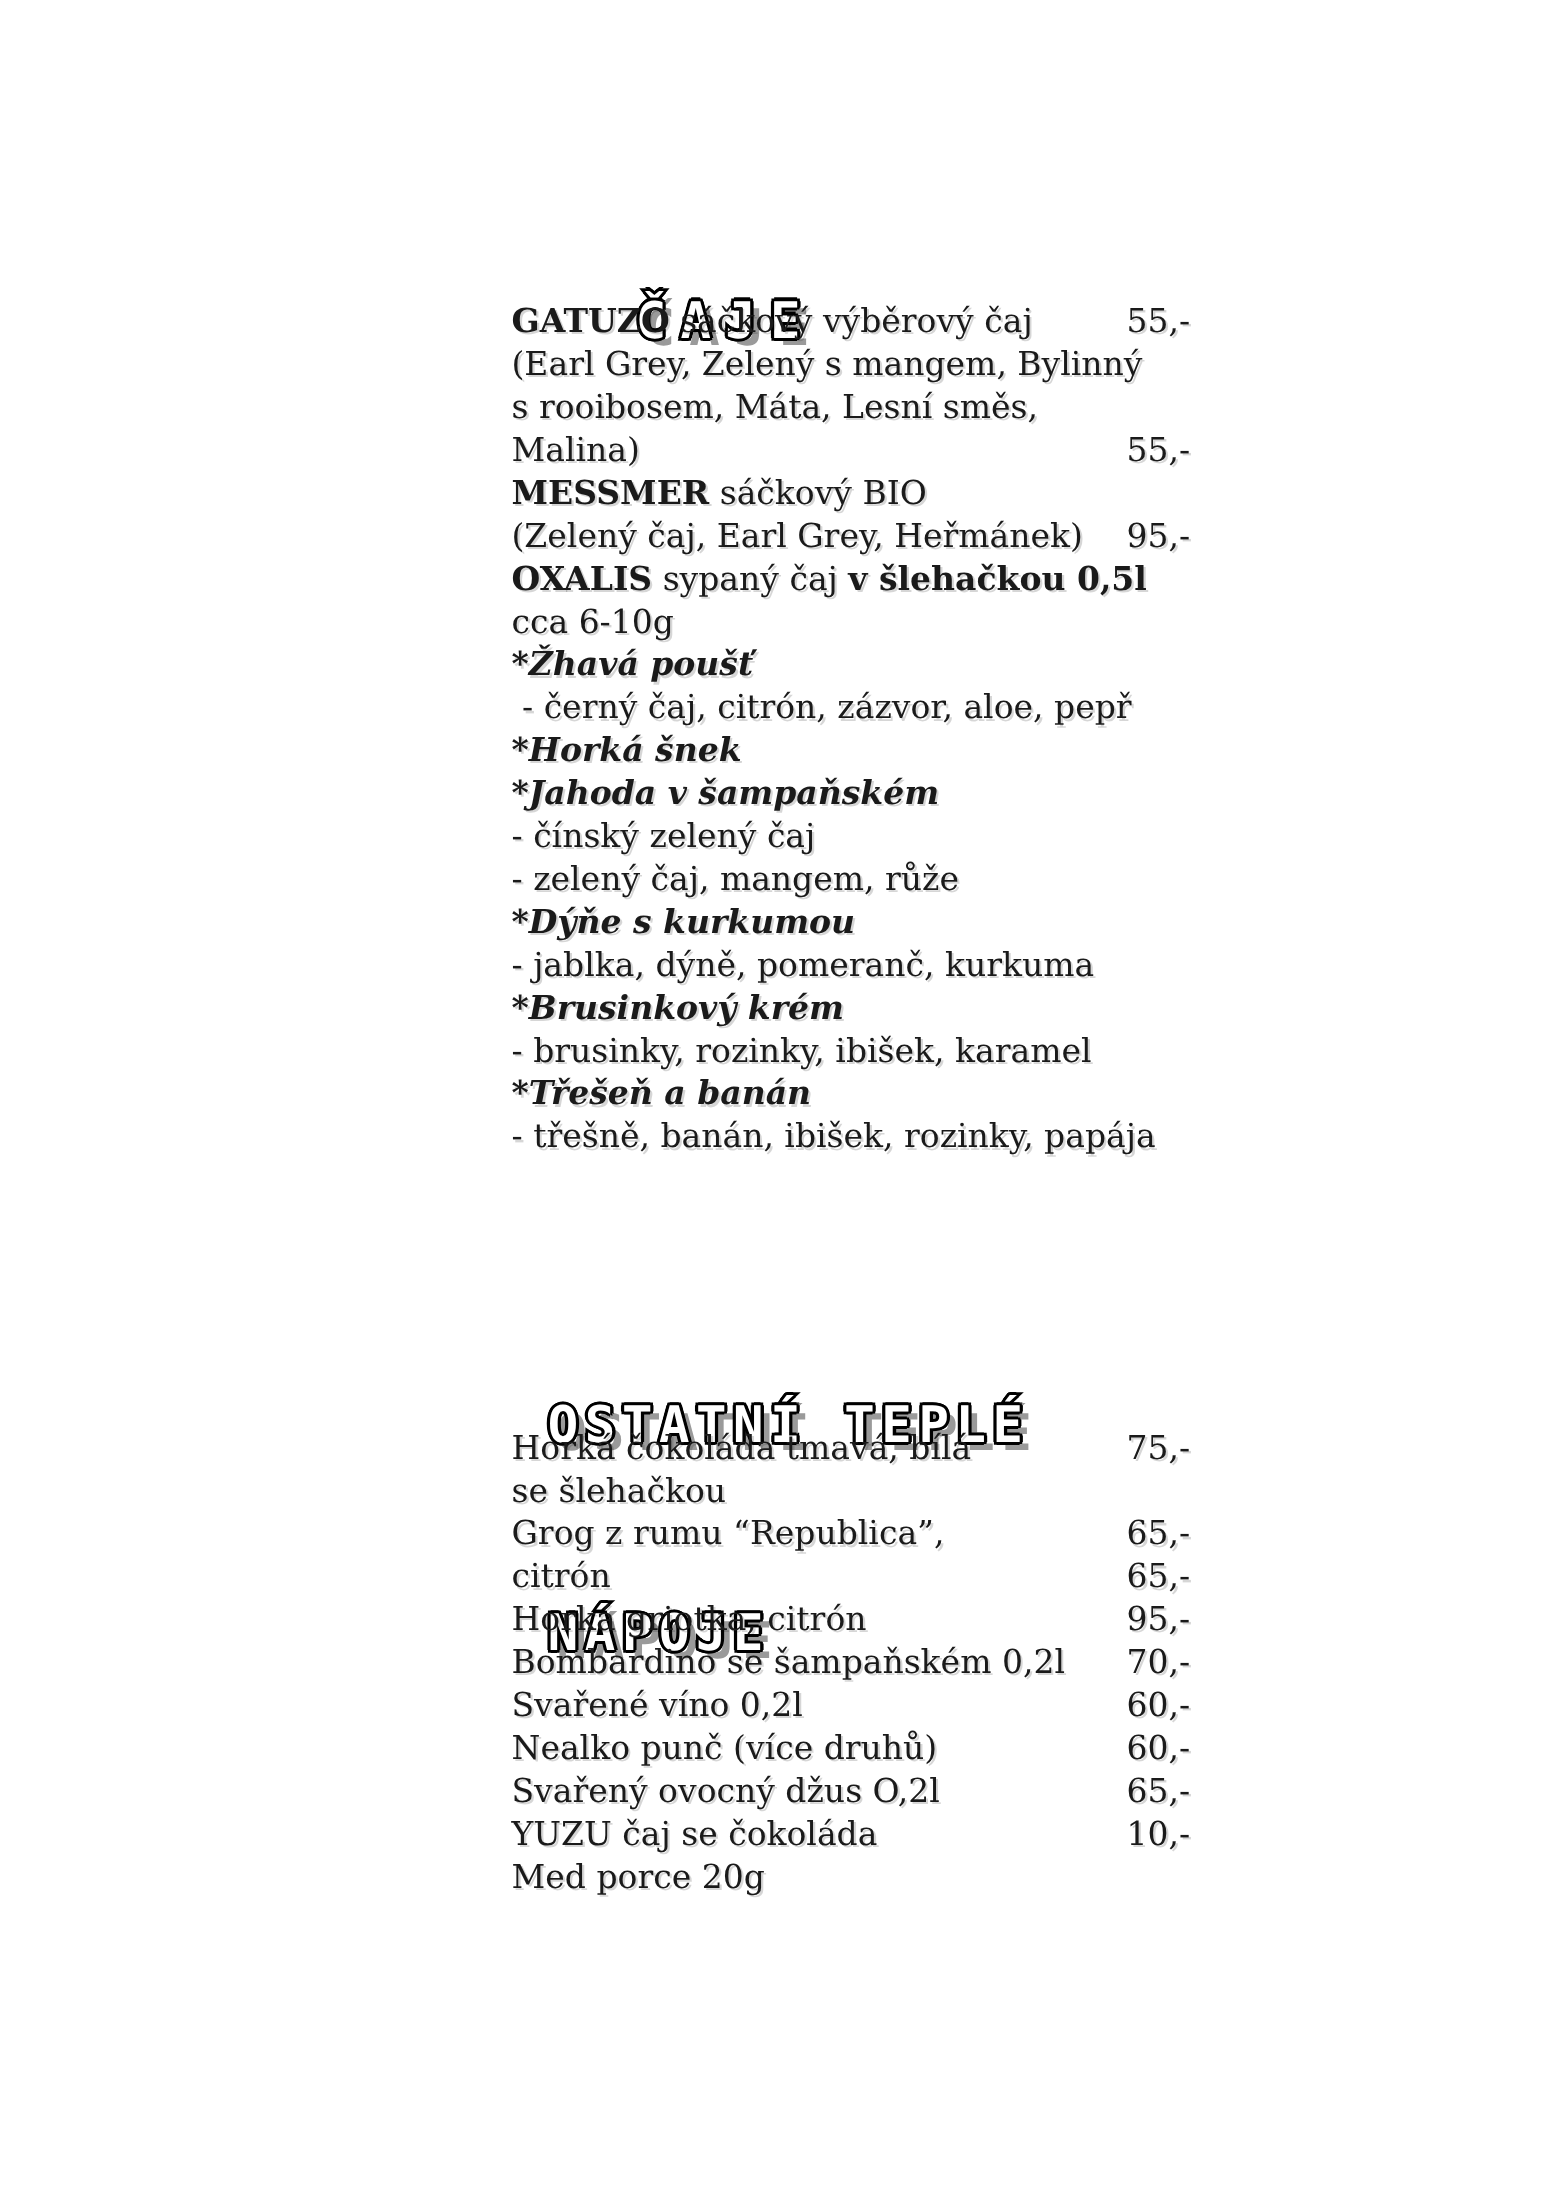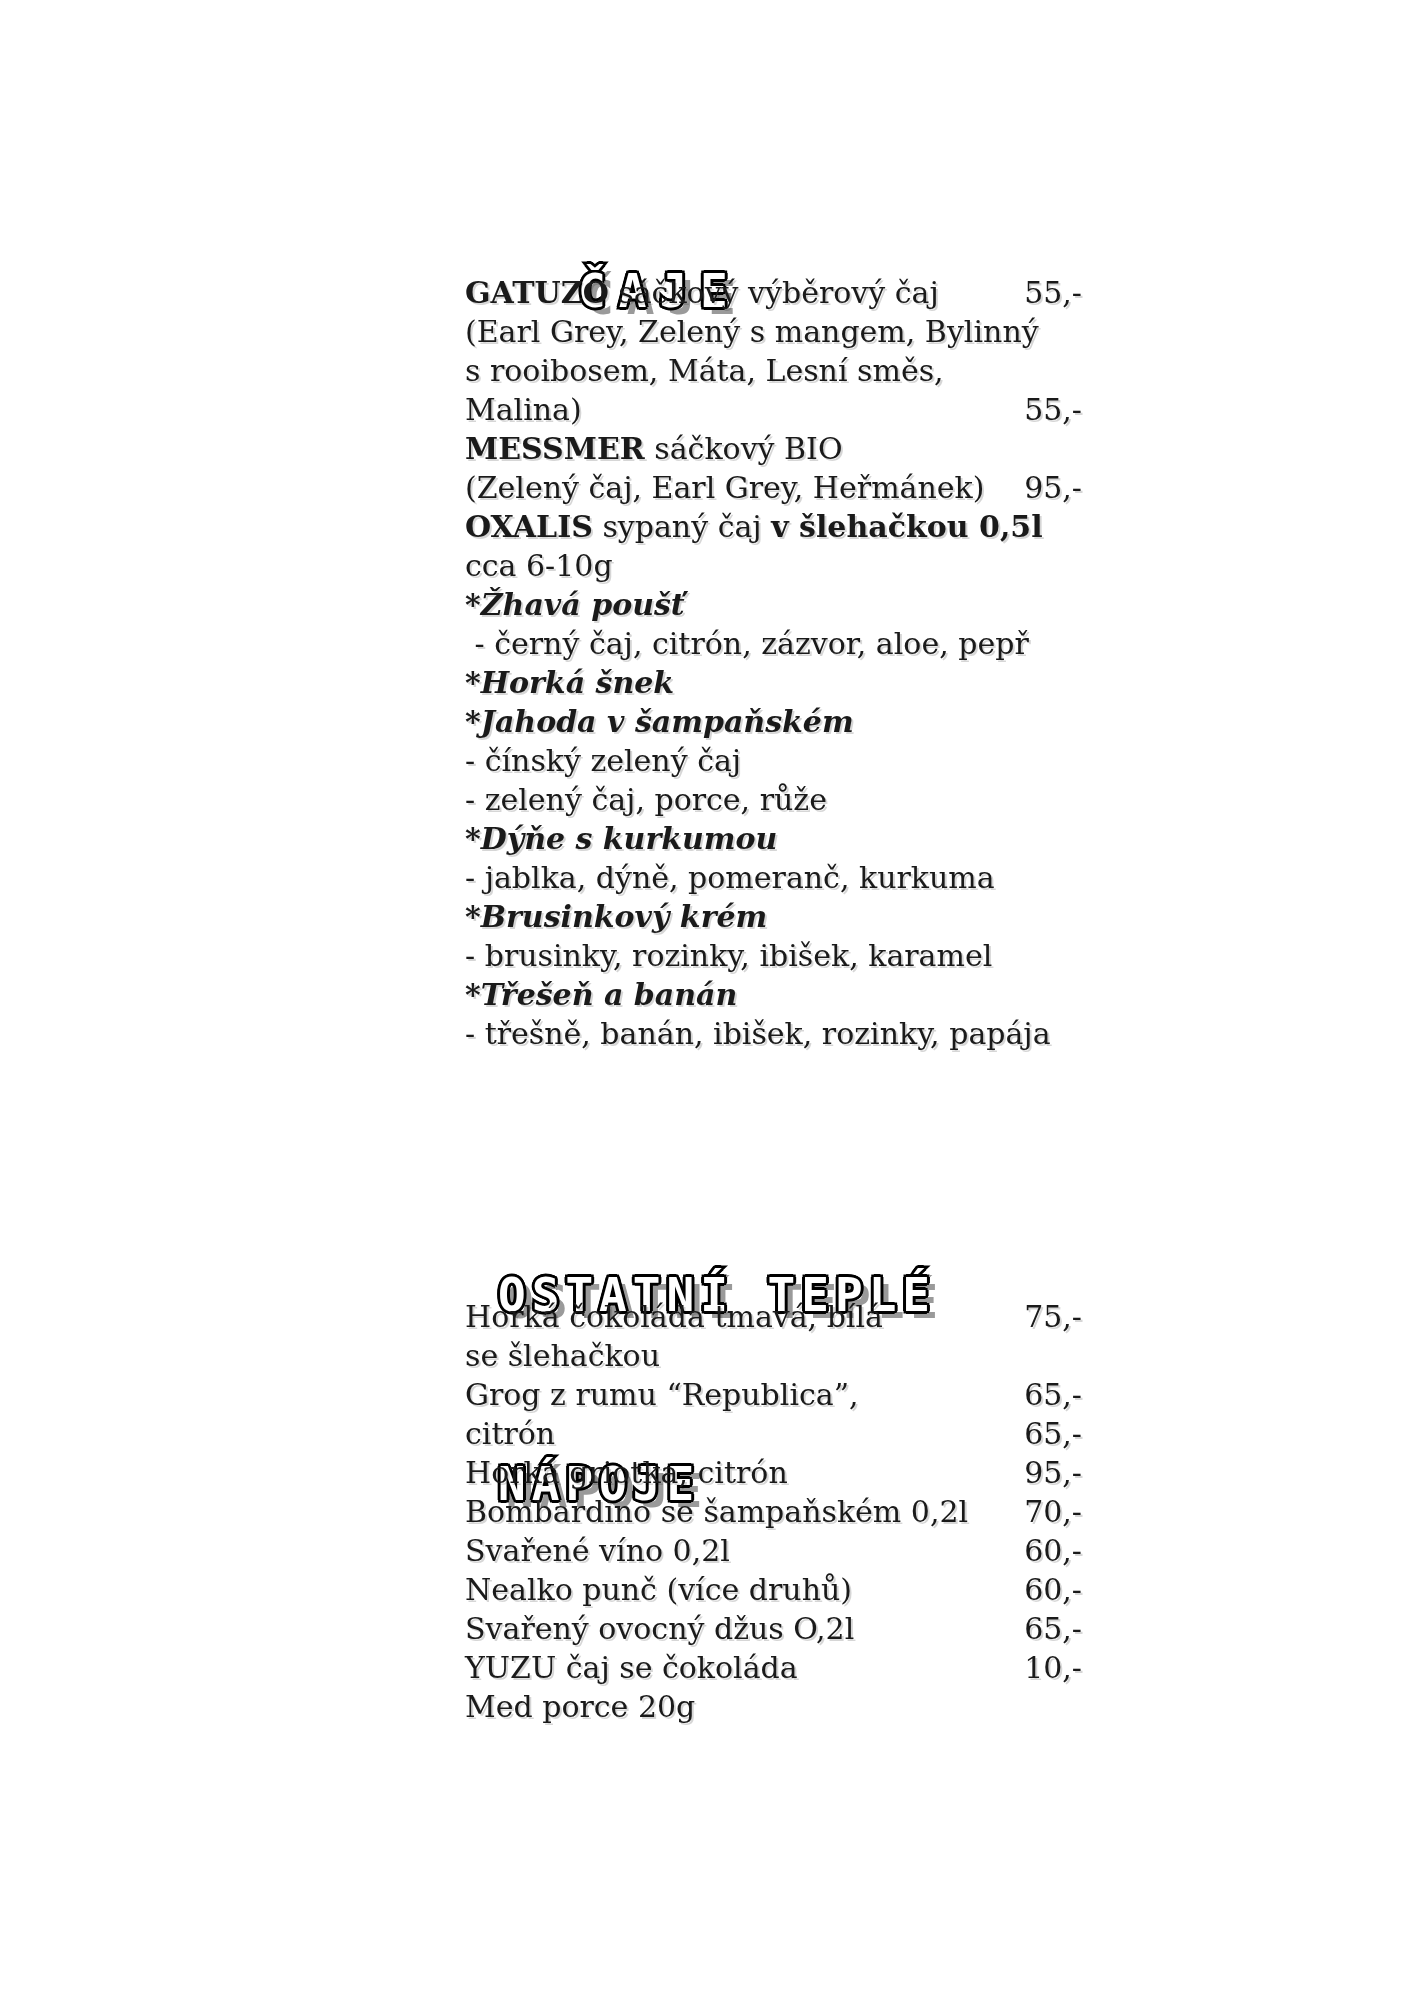--- a/index.html
+++ b/index.html
@@ -65,21 +65,21 @@
       <div class="menu-row"><span class="line-text"><span class="seg seg-r">Malina)</span></span><span class="price">55,-</span></div>
       <div class="menu-row"><span class="line-text"><span class="seg seg-b">MESSMER</span><span class="seg seg-r"> sáčkový BIO</span></span></div>
       <div class="menu-row"><span class="line-text"><span class="seg seg-r">(Zelený čaj, Earl Grey, Heřmánek)</span></span><span class="price">95,-</span></div>
       <div class="menu-row"><span class="line-text"><span class="seg seg-b">OXALIS</span><span class="seg seg-r"> sypaný čaj </span><span class="seg seg-b">v šlehačkou 0,5l</span></span></div>
       <div class="menu-row"><span class="line-text"><span class="seg seg-r">cca 6-10g</span></span></div>
       <div class="menu-row"><span class="line-text"><span class="seg seg-bi">*Žhavá poušť</span></span></div>
       <div class="menu-row"><span class="line-text"><span class="seg seg-r"> - černý čaj, citrón, zázvor, aloe, pepř</span></span></div>
       <div class="menu-row"><span class="line-text"><span class="seg seg-bi">*Horká šnek</span></span></div>
       <div class="menu-row"><span class="line-text"><span class="seg seg-bi">*Jahoda v šampaňském</span></span></div>
       <div class="menu-row"><span class="line-text"><span class="seg seg-r">- čínský zelený čaj</span></span></div>
-      <div class="menu-row"><span class="line-text"><span class="seg seg-r">- zelený čaj, porce, růže</span></span></div>
+      <div class="menu-row"><span class="line-text"><span class="seg seg-r">- zelený čaj, mangem, růže</span></span></div>
       <div class="menu-row"><span class="line-text"><span class="seg seg-bi">*Dýňe s kurkumou</span></span></div>
       <div class="menu-row"><span class="line-text"><span class="seg seg-r">- jablka, dýně, pomeranč, kurkuma</span></span></div>
       <div class="menu-row"><span class="line-text"><span class="seg seg-bi">*Brusinkový krém</span></span></div>
       <div class="menu-row"><span class="line-text"><span class="seg seg-r">- brusinky, rozinky, ibišek, karamel</span></span></div>
       <div class="menu-row"><span class="line-text"><span class="seg seg-bi">*Třešeň a banán</span></span></div>
       <div class="menu-row"><span class="line-text"><span class="seg seg-r">- třešně, banán, ibišek, rozinky, papája</span></span></div>
     </div>
 
   <div class="display-title" id="ostatni-title">
     <div class="title-line">OSTATNÍ TEPLÉ</div>

